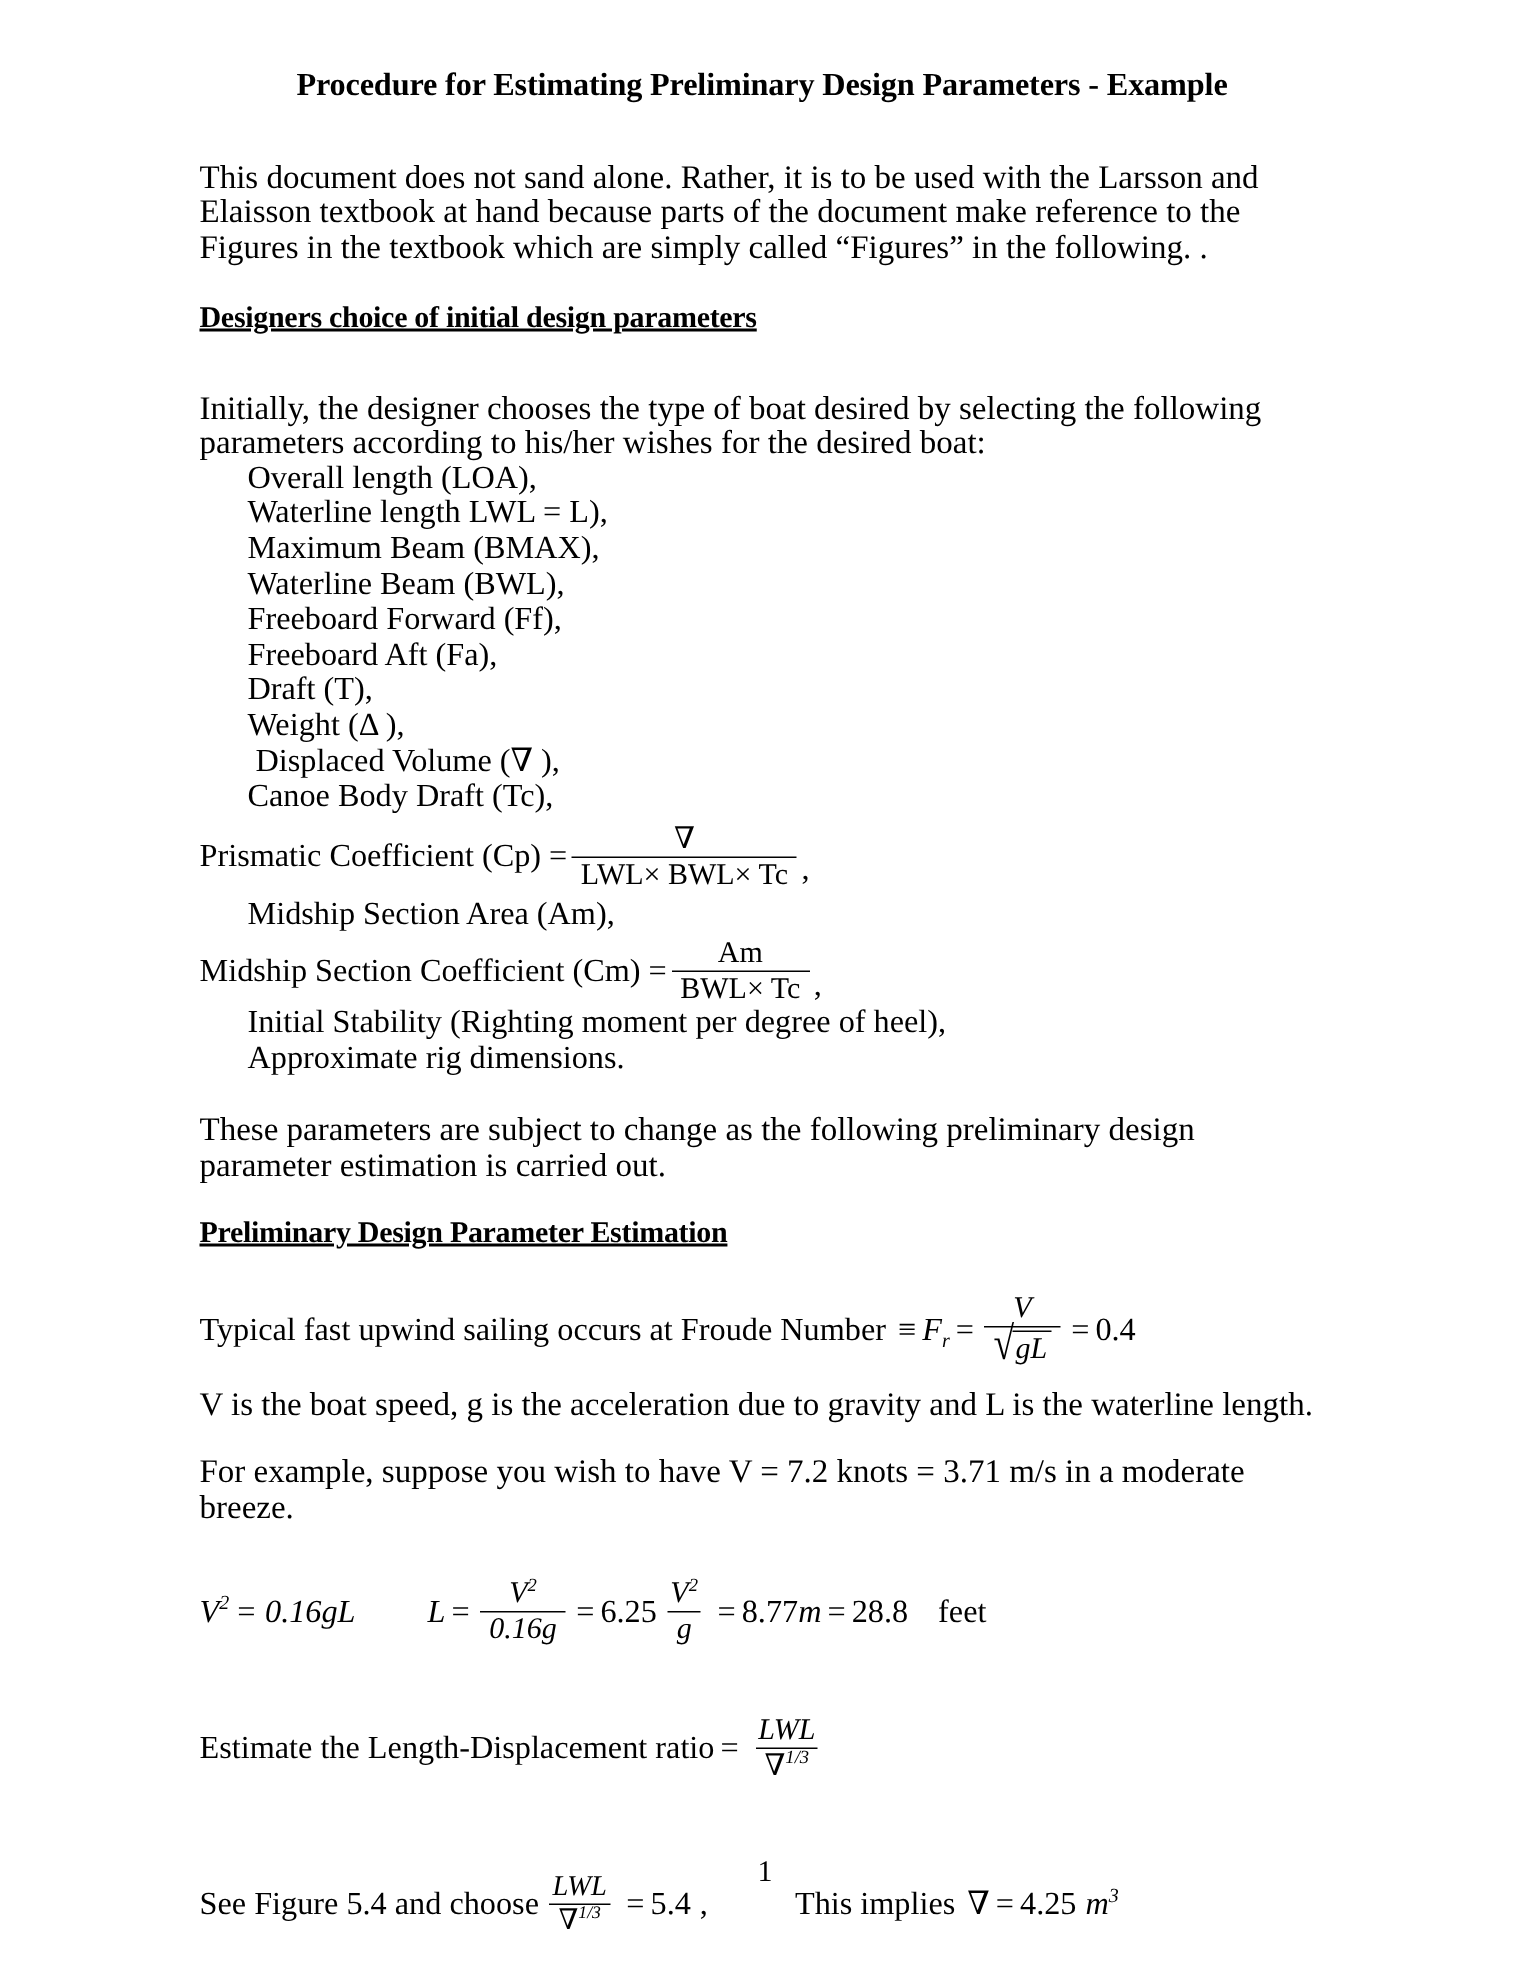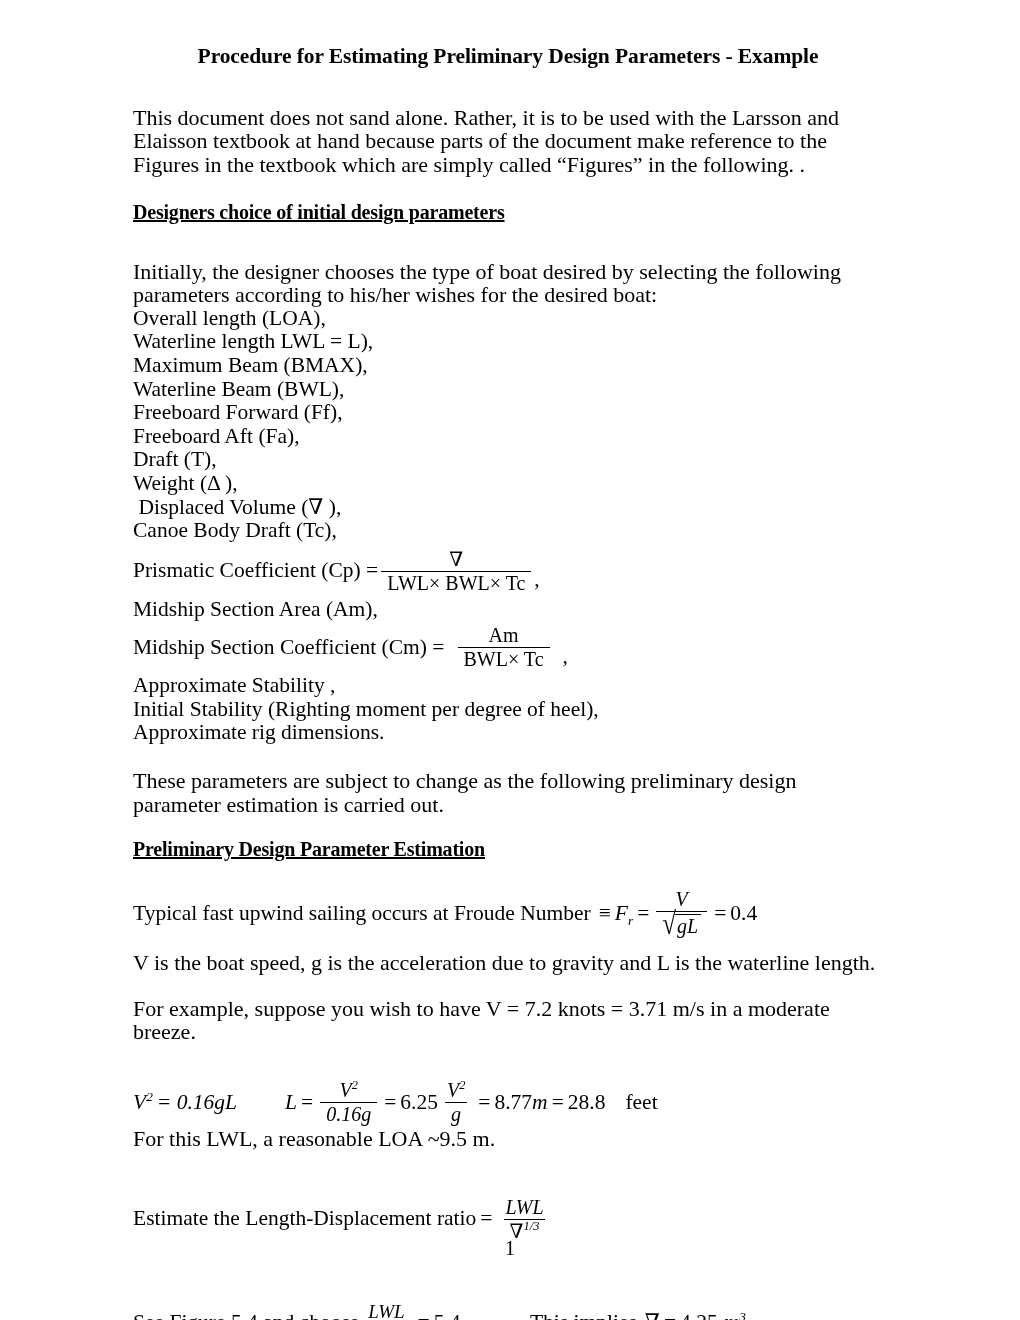--- a/index.html
+++ b/index.html
@@ -57,20 +57,21 @@
     line-height: 23px;
     margin: 0;
     letter-spacing: -0.2px;
     font-family: Liberation Serif, serif;
   }
 
   .list-line {
     font-size: 21.5px;
     line-height: 23.6px;
     white-space: pre;
+    margin-left: 32px;
   }
 
   
   .mathline {
     font-size: 21.5px;
     line-height: 23.6px;
     display: flex;
     align-items: center;
     flex-wrap: nowrap;
   }
@@ -175,30 +176,29 @@
       <span>Prismatic Coefficient (Cp) =</span>
       <span class="frac">
         <span class="num">∇</span>
         <span class="den">LWL× BWL× Tc</span>
       </span>
       <span style="align-self:flex-end; padding-bottom:2px;">,</span>
     </div>
 
     <div class="list-line" style="margin-top:4px;">Midship Section Area (Am),</div>
 
-    <div class="mathline tall" style="margin-top:4px;gap:10px;">
+    <div class="mathline tall" style="margin-top:4px;">
       <span>Midship Section Coefficient (Cm) =</span>
       <span class="frac">
         <span class="num">Am</span>
         <span class="den">BWL× Tc</span>
       </span>
       <span style="align-self:flex-end; padding-bottom:2px;">,</span>
     </div>
 
-    <div class="list-line" style="margin-top:4px;">Approximate Stability ,</div>
     <div class="list-line">Initial Stability (Righting moment per degree of heel),</div>
     <div class="list-line">Approximate rig dimensions.</div>
 
     <div class="spacer-lg"></div>
 
     <p class="para">These parameters are subject to change as the following preliminary design parameter estimation is carried out.</p>
 
     <div class="spacer-md"></div>
 
     <div class="section-head">Preliminary Design Parameter Estimation</div>
@@ -251,21 +251,20 @@
         <span class="den mi">g</span>
       </span>
       <span class="op">=</span>
       <span>8.77</span>
       <span class="mi">m</span>
       <span class="op">=</span>
       <span>28.8</span>
       <span style="padding-left:20px;">feet</span>
     </div>
 
-    <p class="para" style="margin-top:2px;">For this LWL, a reasonable LOA ~9.5 m.</p>
 
     <div class="spacer-lg"></div>
     <div class="spacer-md"></div>
 
     <div class="mathline tall">
       <span>Estimate the Length-Displacement ratio</span>
       <span class="op">=</span>
       <span class="frac">
         <span class="num mi">LWL</span>
         <span class="den"><span>∇</span><sup class="exp mi">1/3</sup></span>

